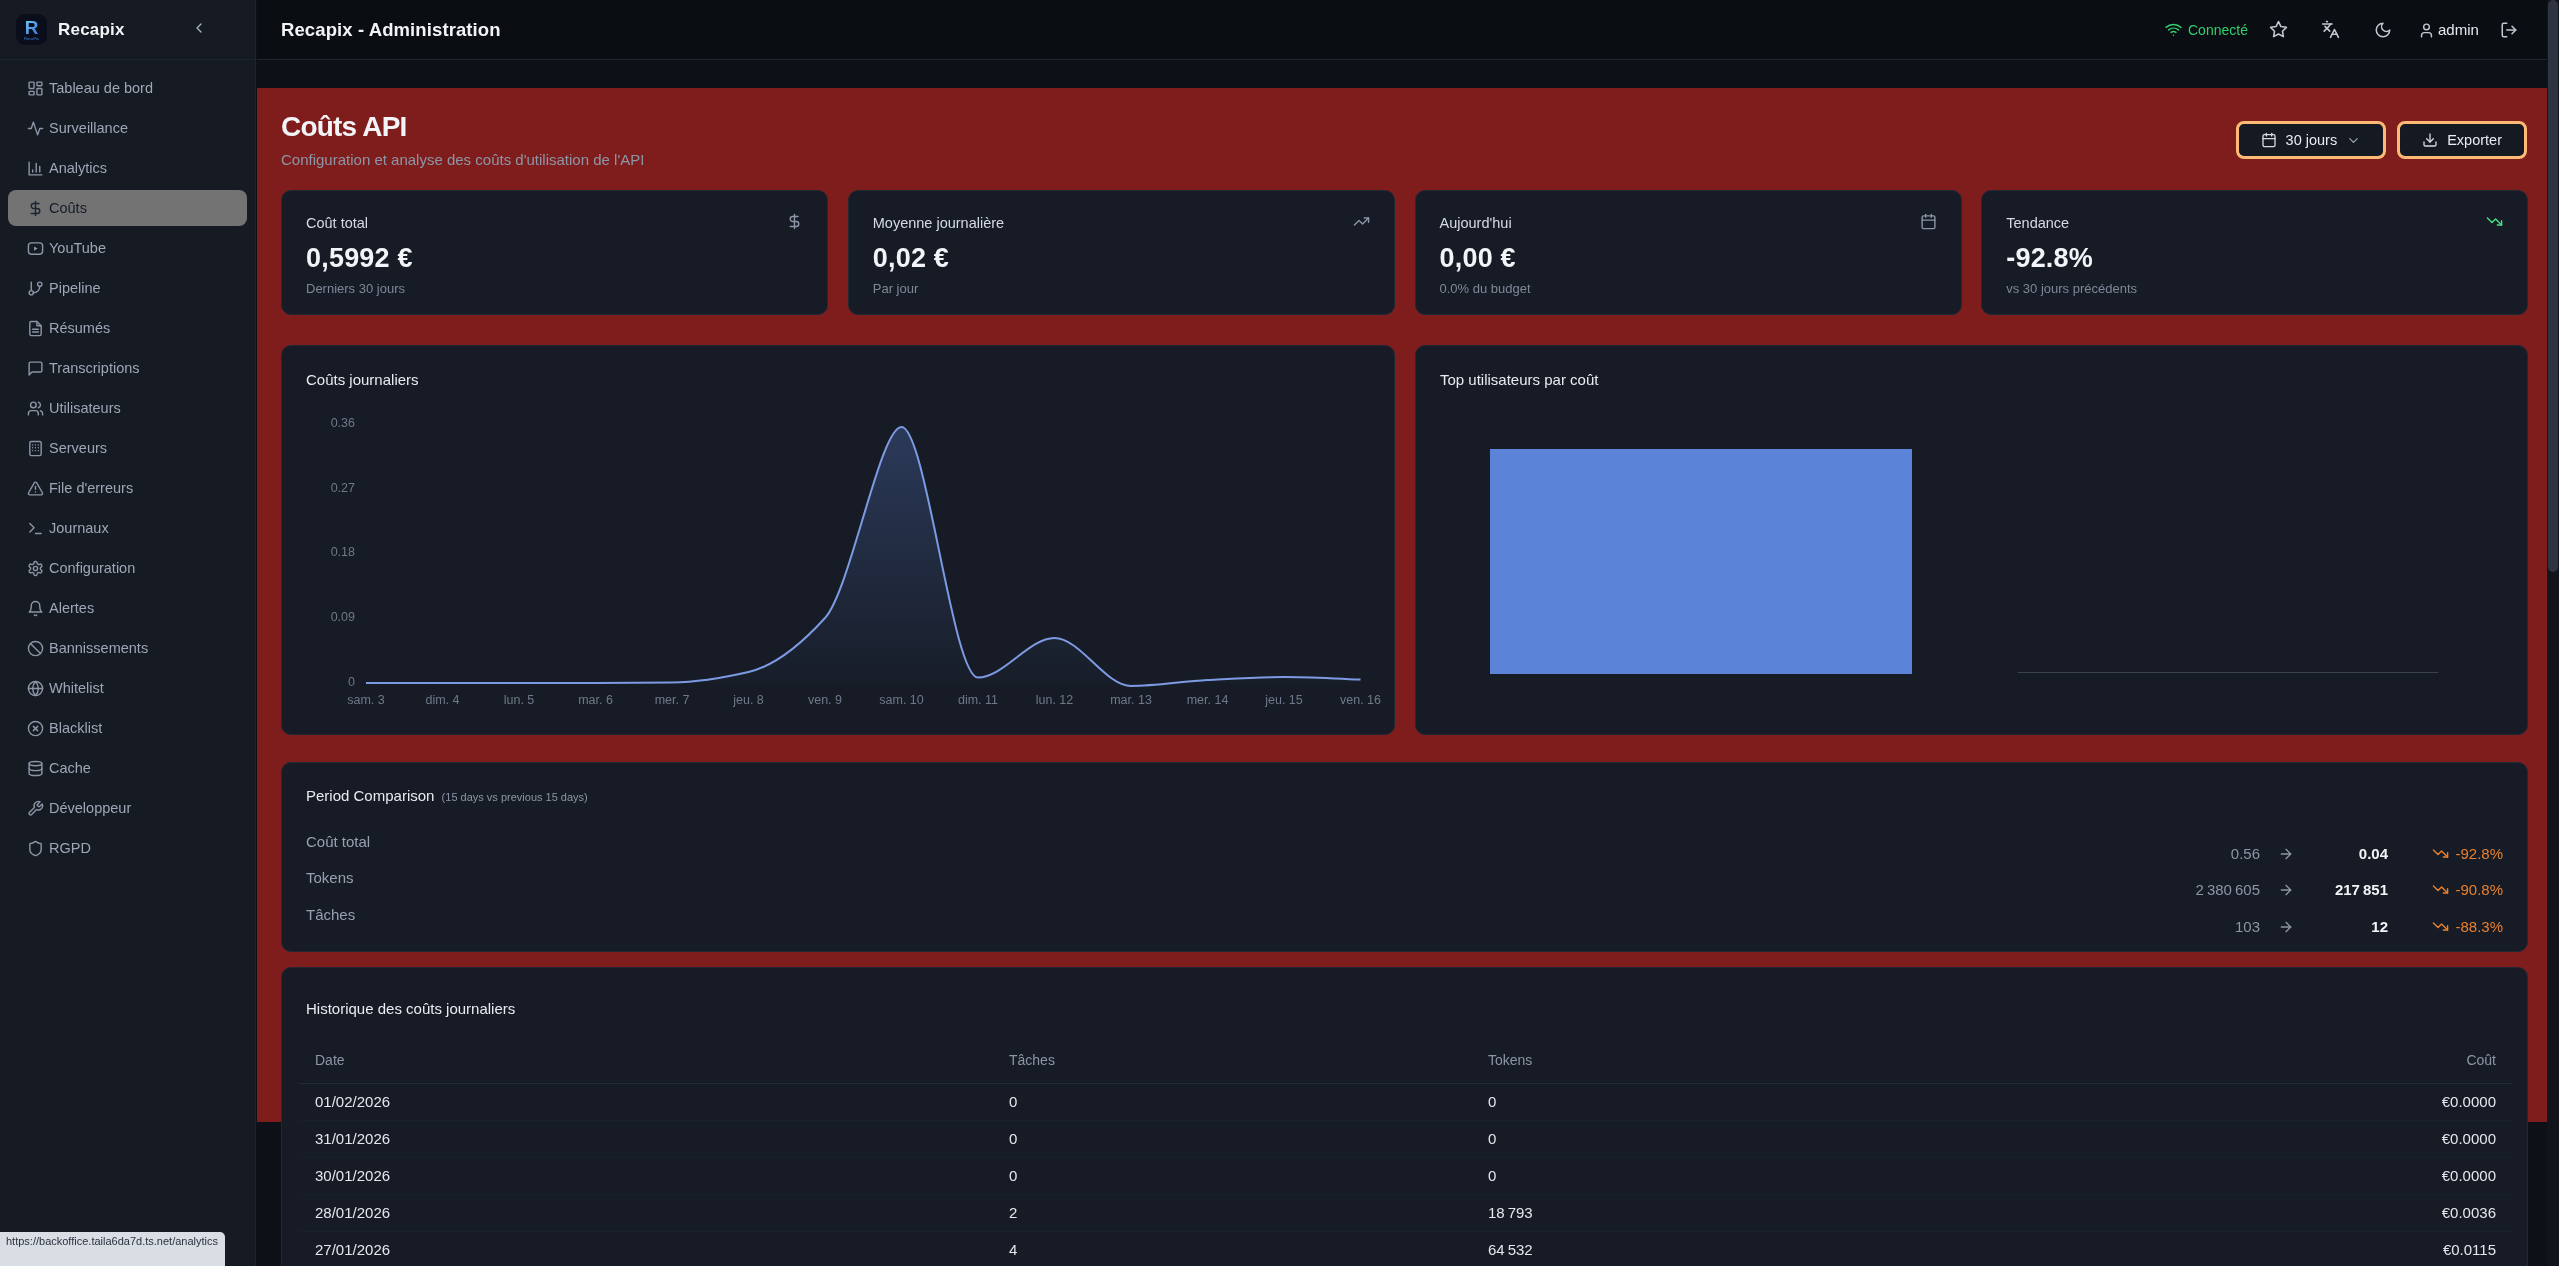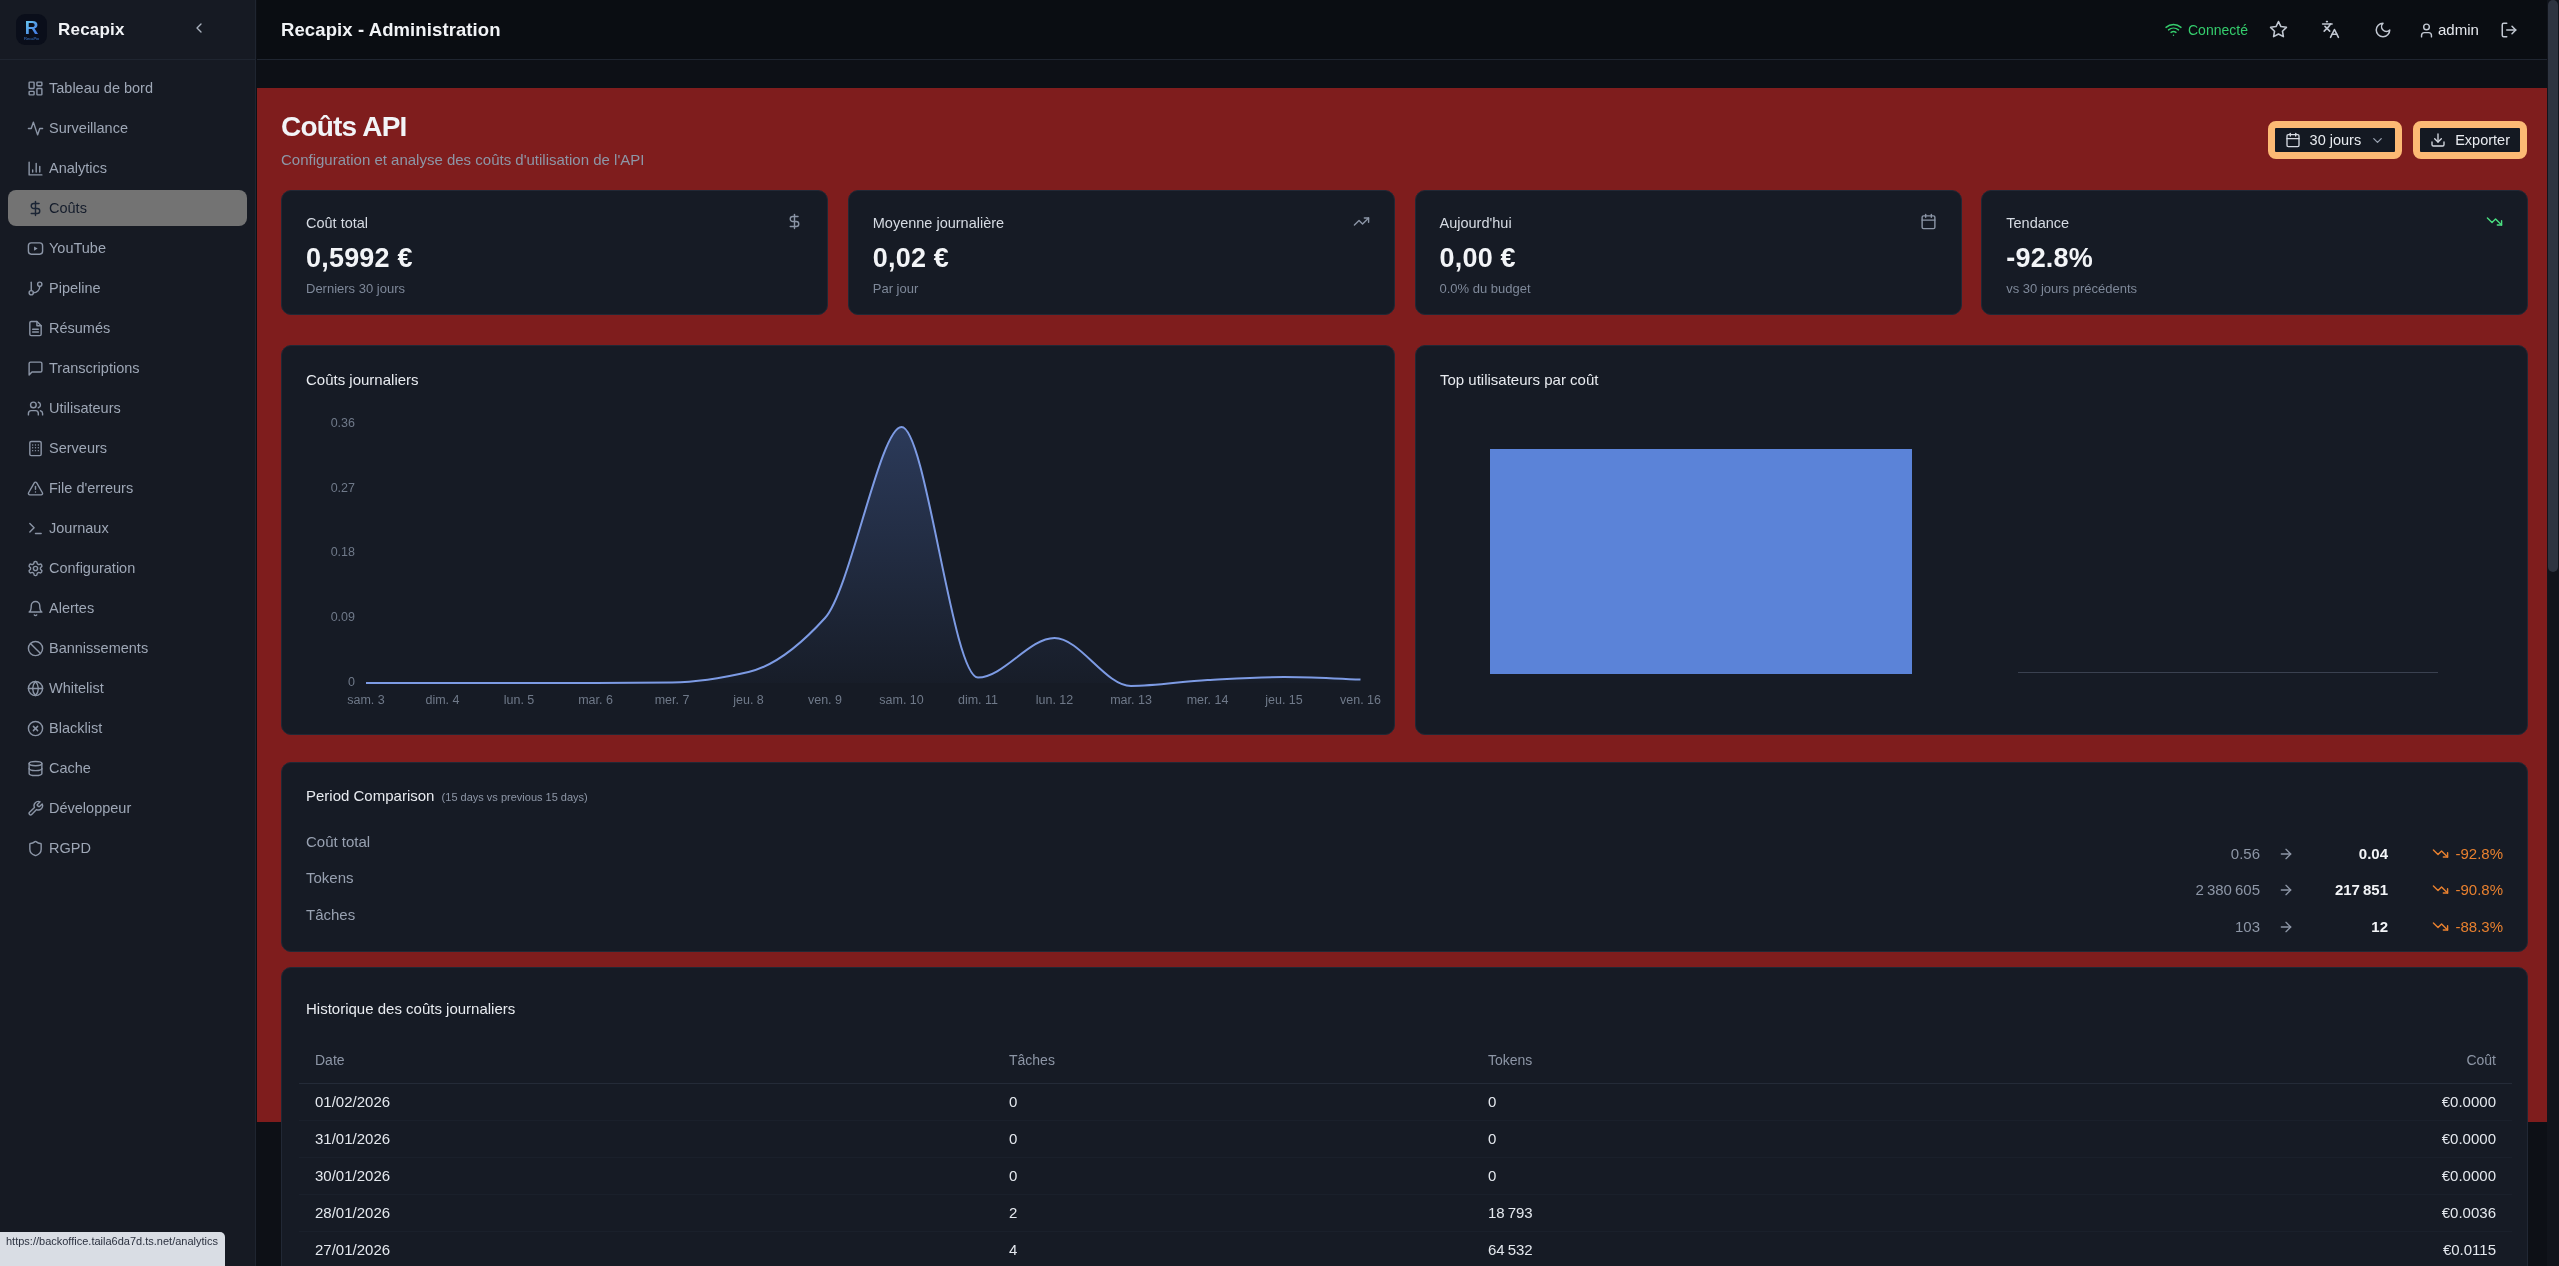--- a/index.html
+++ b/index.html
@@ -28,21 +28,21 @@
 #tb-title { position:absolute; left:24px; top:19px; font-size:18.5px; font-weight:bold; color:#f1f3f6; letter-spacing:.1px; }
 #tb-right { position:absolute; right:40px; top:0; height:60px; display:flex; align-items:center; }
 .tbi { color:#c2c8d2; display:flex; align-items:center; }
 
 
 #main { position:absolute; left:257px; top:61px; width:2302px; height:1034px; background:#7f1d1d;margin-top:27px; }
 #pagehead { position:absolute; left:24px; top:23px; }
 #pagehead h1 { font-size:28px; font-weight:bold; color:#f2f4f7; letter-spacing:-.8px; }
 #pagehead p { margin-top:8px; font-size:15px; color:#8d96a6; }
 #actions { position:absolute; top:33px; right:32px; display:flex; gap:11px; }
-.btn { height:38px; border:7px solid #fdba74; background:#141922; border-radius:8px; display:flex; align-items:center; padding:0 10px; font-size:14.5px; color:#e8ebf0; }
+.btn { height:38px; border:3px solid #fdba74; background:#141922; border-radius:8px; display:flex; align-items:center; padding:0 22px; font-size:14.5px; color:#e8ebf0; }
 .btn svg { margin-right:9px; color:#d6dae2; }
 .btn .chev { margin-left:9px; margin-right:0; color:#9aa3b2; }
 
 .panel { background:#161b25; border:1px solid #212835; border-radius:10px; position:absolute; }
 
 
 .card { background:#161b25; border:1px solid #212835; border-radius:10px; position:absolute; top:0; height:125px; padding:24px; }
 #cards { position:absolute; left:24px; top:102px; width:2247px; height:125px; }
 .card .t { font-size:14.5px; font-weight:500; color:#d6dbe3; }
 .card .v { margin-top:12px; font-size:27px; font-weight:bold; color:#f2f4f7; letter-spacing:.2px; }

